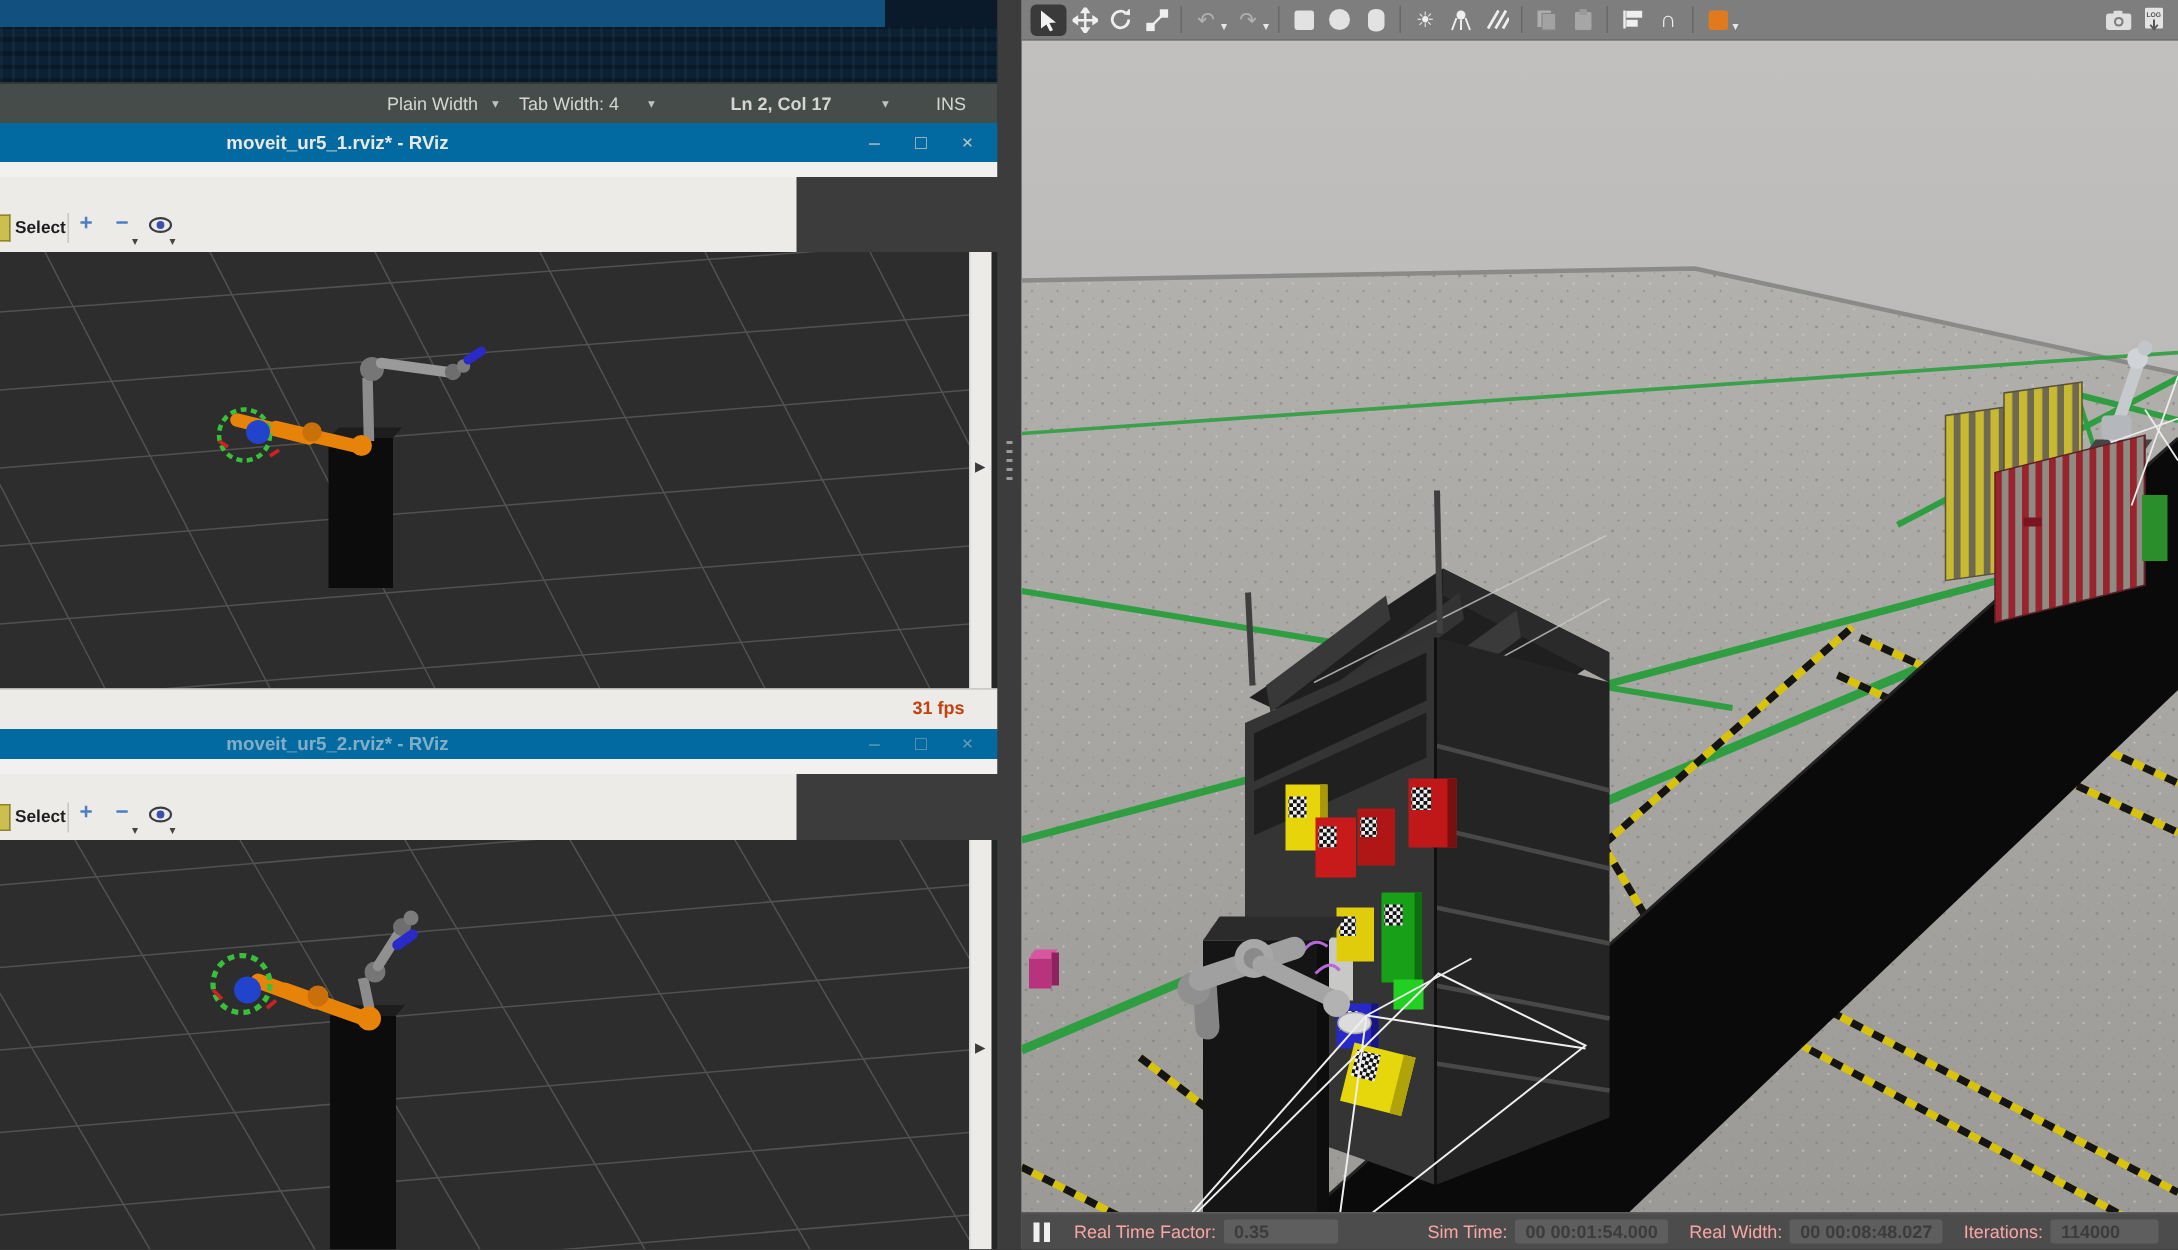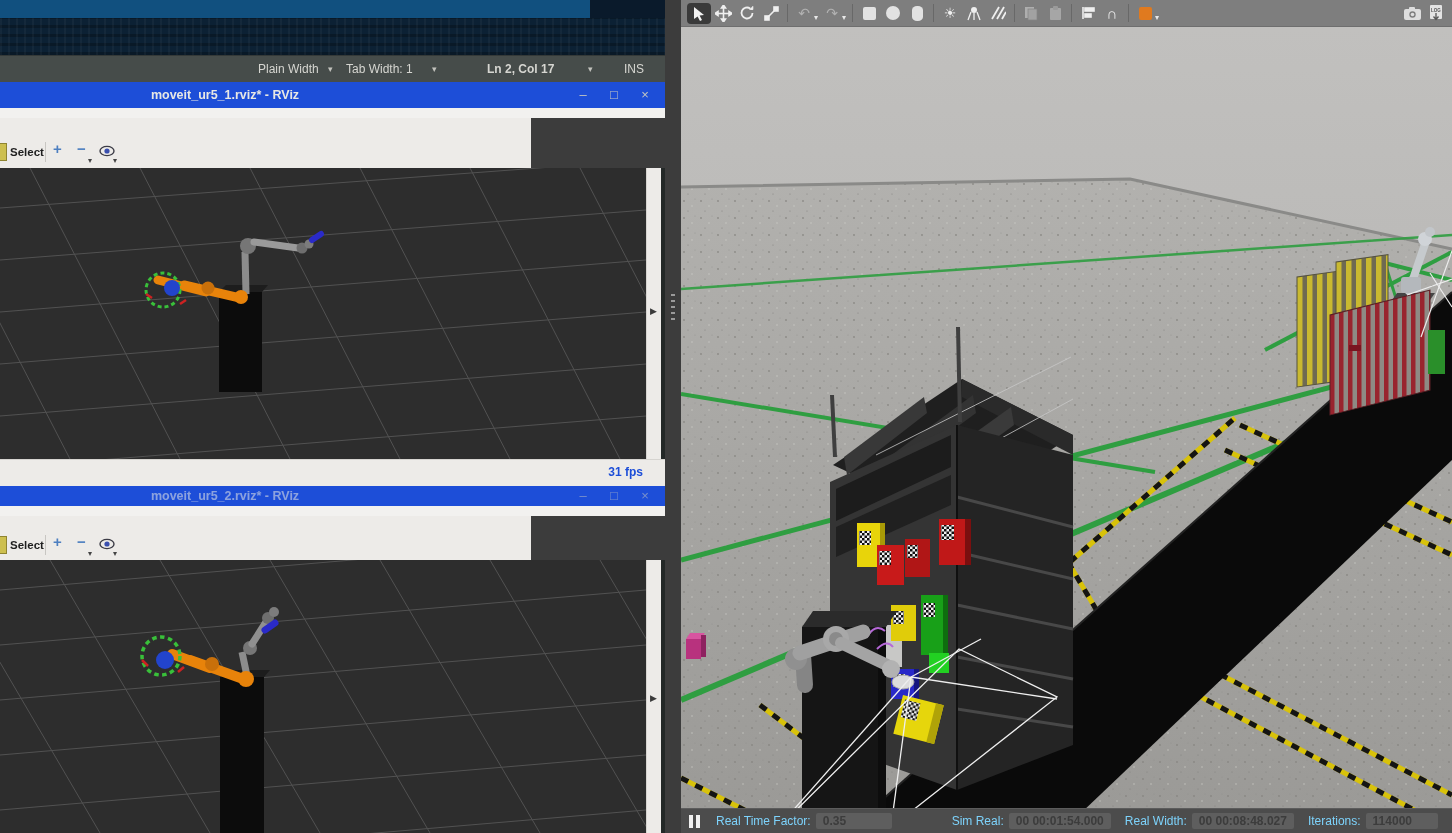--- a/index.html
+++ b/index.html
@@ -14,37 +14,37 @@
   #editor-selection{position:absolute;left:0;top:0;width:590px;height:18px;background:#11507f;}
   #editor-body{position:absolute;left:0;top:18px;width:665px;height:37px;background:#0c2134;
     background-image:repeating-linear-gradient(90deg,rgba(255,255,255,.035) 0 2px,transparent 2px 8px),
                      repeating-linear-gradient(0deg,rgba(0,0,0,.25) 0 3px,transparent 3px 9px);}
   #editor-statusbar{position:absolute;left:0;top:55px;width:665px;height:27px;background:#464c4a;
     border-top:1px solid #343938;color:#d6d6d1;font-size:12px;}
   #editor-statusbar span{position:absolute;top:6px;}
   .caret{color:#c2c2bd;font-size:9px;}
 
   
-  .rviz-title{background:#1d4ed8;position:absolute;left:0;width:665px;}
+  .rviz-title{background:#0369a1;position:absolute;left:0;width:665px;}
   .rviz-title .t{position:absolute;left:0;width:450px;text-align:center;color:#e8e8e4;
     font-weight:bold;font-size:12.5px;}
   .winbtn{position:absolute;color:#c3c6c2;font-size:13px;width:22px;text-align:center;cursor:default;}
   .menustrip{position:absolute;left:0;width:665px;height:10px;background:#f2f1ef;}
   .rviz-toolbar{position:absolute;left:0;width:531px;background:#edebe8;border-bottom:1px solid #d2d0cc;}
   .tool-sliver{position:absolute;left:0;width:6px;height:16px;background:#cdbf4e;border:1px solid #8f8430;border-left:none;}
   .select-label{position:absolute;left:10px;font-size:11.5px;font-weight:bold;color:#1e1e1e;}
   .tb-sep{position:absolute;width:1px;height:20px;background:#c8c6c2;}
   .blue-glyph{position:absolute;font-size:15px;font-weight:bold;color:#4d7fc0;}
   .tb-caret{position:absolute;font-size:8px;color:#444;}
   .viewport{position:absolute;left:0;background:#2d2d2d;}
   .vp-strip{position:absolute;left:646px;width:15px;background:#edebe8;border-left:1px solid #d6d4d0;}
   .vp-border{position:absolute;left:661px;width:4px;background:#232827;}
   .expander{position:absolute;left:3px;font-size:9px;color:#3a3a3a;cursor:pointer;}
   .rviz-status{position:absolute;left:0;width:665px;background:#edebe8;border-top:1px solid #d6d4d0;}
-  .fps{position:absolute;right:22px;top:5px;font-size:12px;font-weight:600;color:#1d4ed8;}
+  .fps{position:absolute;right:22px;top:5px;font-size:12px;font-weight:600;color:#c2410c;}
   .dim{opacity:.55;}
 
   
   #divider{position:absolute;left:665px;top:0;width:16px;height:833px;background:#3c3c3c;}
   #divider-handle{position:absolute;left:6px;top:294px;width:4px;height:26px;cursor:col-resize;
     background-image:repeating-linear-gradient(0deg,#9a9a9a 0 2px,transparent 2px 6px);}
 
   
   #gazebo{position:absolute;left:681px;top:0;width:771px;height:833px;background:#7e7e7e;}
   #gz-toolbar{position:absolute;left:0;top:0;width:771px;height:27px;background:#7e7e7e;
@@ -58,39 +58,39 @@
   .shape-box{width:13px;height:13px;background:#e2e2e2;border-radius:2px;}
   .shape-sphere{width:14px;height:14px;background:#e2e2e2;border-radius:50%;}
   .shape-cyl{width:11px;height:15px;background:#e2e2e2;border-radius:5px/4px;}
   .shape-cube-orange{width:13px;height:13px;background:#e07a1f;border-radius:2px;}
   #gz-scene{position:absolute;left:0;top:27px;width:771px;height:781px;display:block;}
   #gz-statusbar{position:absolute;left:0;top:808px;width:771px;height:25px;background:#4c4c4c;
     border-top:1px solid #5c5c5c;display:flex;align-items:center;font-size:12px;box-sizing:border-box;padding:0 8px;}
   .pause-btn{display:flex;gap:3px;margin-right:6px;cursor:pointer;}
   .pause-btn i{display:block;width:4px;height:13px;background:#f0f0f0;}
   .step-dash{width:6px;height:2px;background:#d0d0d0;margin:8px 10px 0 0;}
-  .glab{color:#7dd3fc;margin-right:5px;white-space:nowrap;}
+  .glab{color:#fca5a5;margin-right:5px;white-space:nowrap;}
   .gval{background:#5e5e5e;color:#3c3c3c;padding:1px 7px;border-radius:2px;margin-right:14px;
     white-space:nowrap;font-weight:bold;}
   svg text{font-family:"Liberation Sans",sans-serif;}
 </style>
 </head>
 <body>
 
 <div id="screen">
 
   <div id="left-col">
 
     <div id="editor">
       <div id="editor-selection"></div>
       <div id="editor-body"></div>
       <div id="editor-statusbar">
         <span style="left:258px;">Plain Width</span>
         <span class="caret" style="left:328px;top:8px;">▾</span>
-        <span style="left:346px;">Tab Width: 1</span>
+        <span style="left:346px;">Tab Width: 4</span>
         <span class="caret" style="left:432px;top:8px;">▾</span>
         <span style="left:487px;font-weight:bold;">Ln 2, Col 17</span>
         <span class="caret" style="left:588px;top:8px;">▾</span>
         <span style="left:624px;">INS</span>
       </div>
     </div>
 
     <div class="rviz-title" style="top:82px;height:26px;">
       <div class="t" style="top:6px;">moveit_ur5_1.rviz* - RViz</div>
       <span class="winbtn" style="left:572px;top:5px;">–</span>
@@ -550,21 +550,21 @@
 
     <div id="gz-statusbar">
       <span class="pause-btn">
           <i></i>
           <i></i>
         </span>
       <span class="step-dash"></span>
       <span class="glab">Real Time Factor:</span>
       <span class="gval" style="min-width:62px;">0.35</span>
       <span style="flex:0 0 46px;"></span>
-      <span class="glab">Sim Real:</span>
+      <span class="glab">Sim Time:</span>
       <span class="gval">00 00:01:54.000</span>
       <span class="glab">Real Width:</span>
       <span class="gval">00 00:08:48.027</span>
       <span class="glab">Iterations:</span>
       <span class="gval" style="margin-right:12px;min-width:58px;">114000</span>
     </div>
   </div>
 </div>
 
 </body></html>

